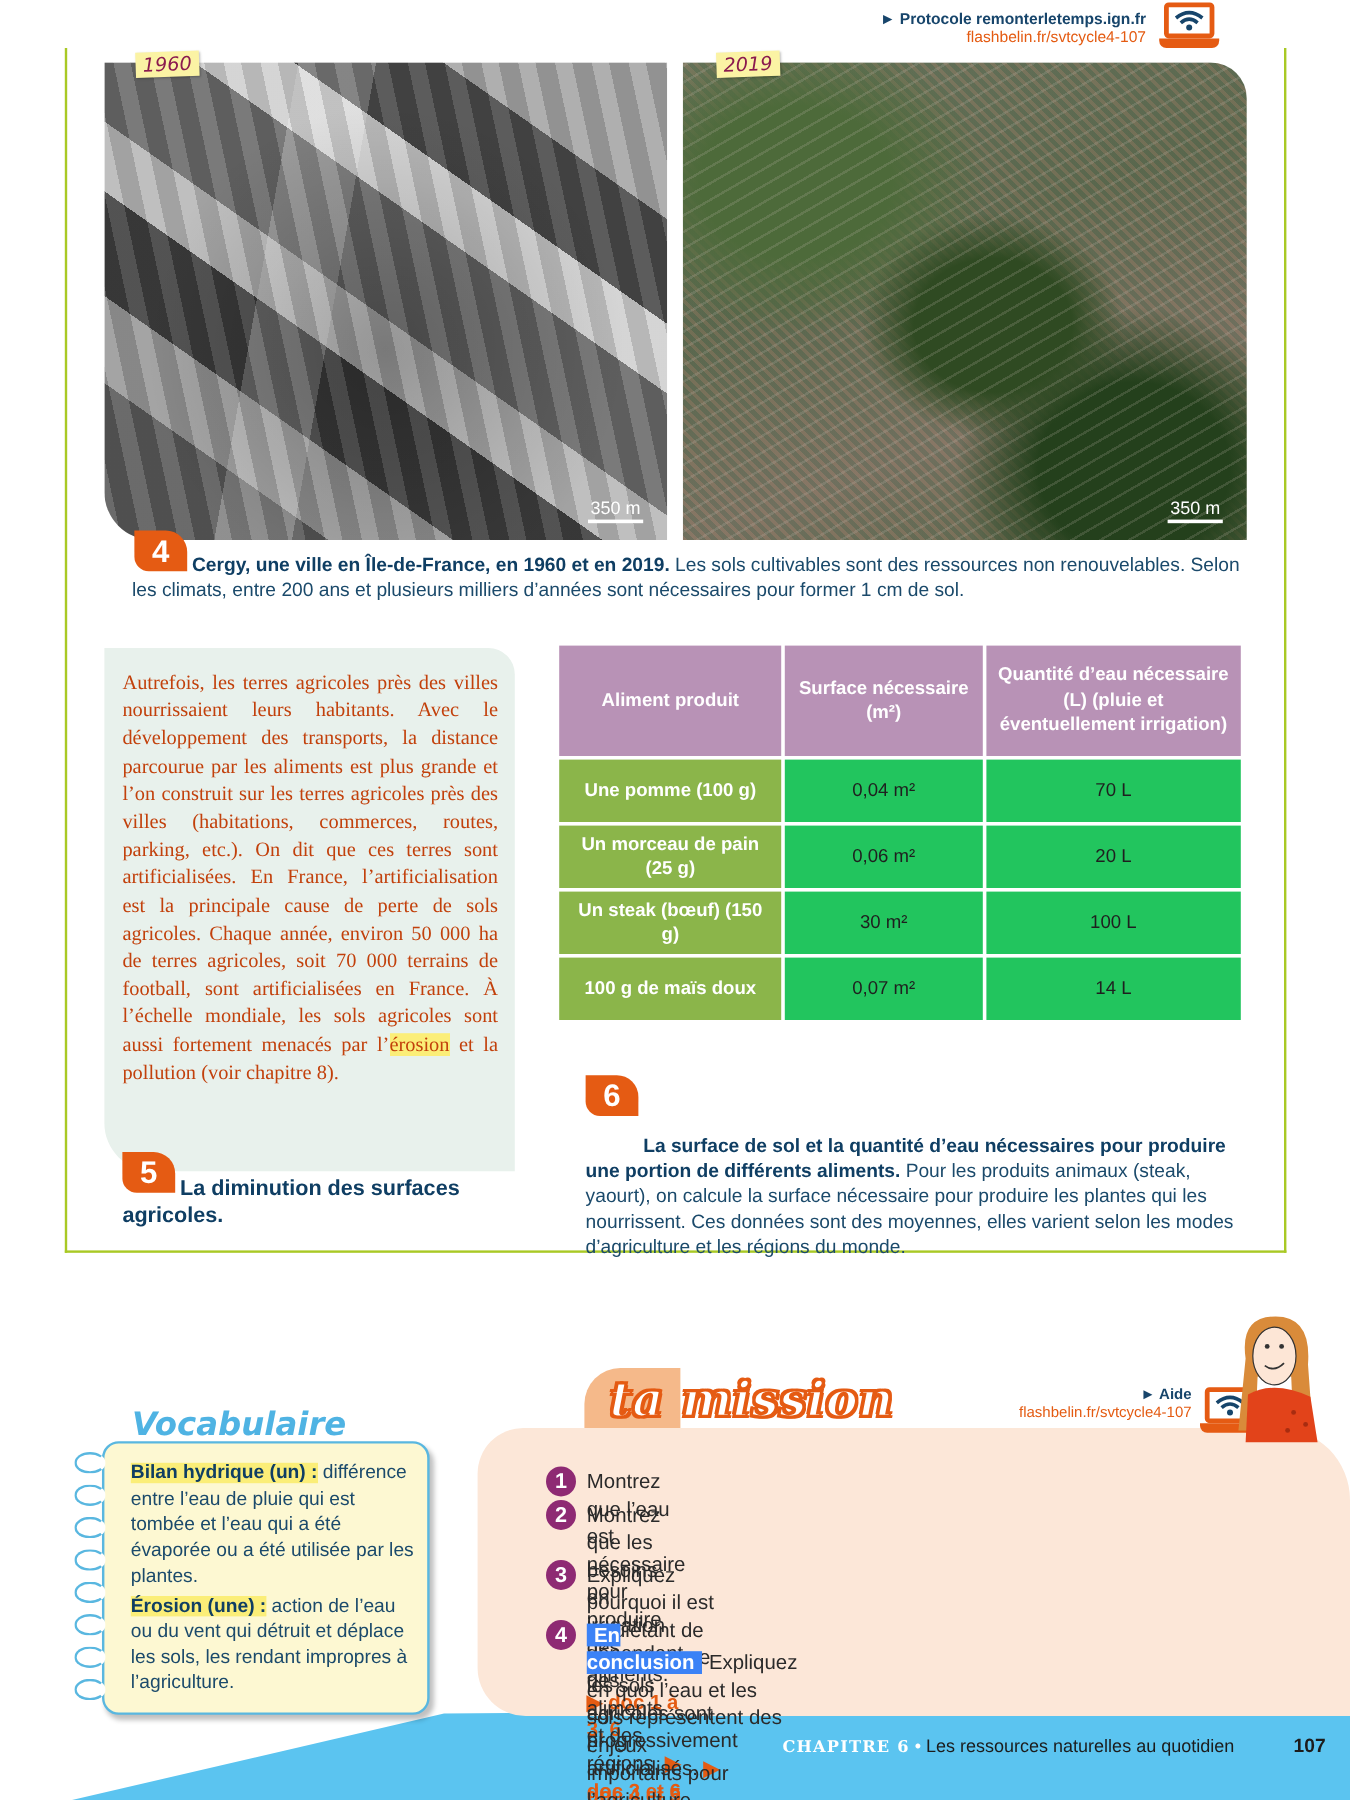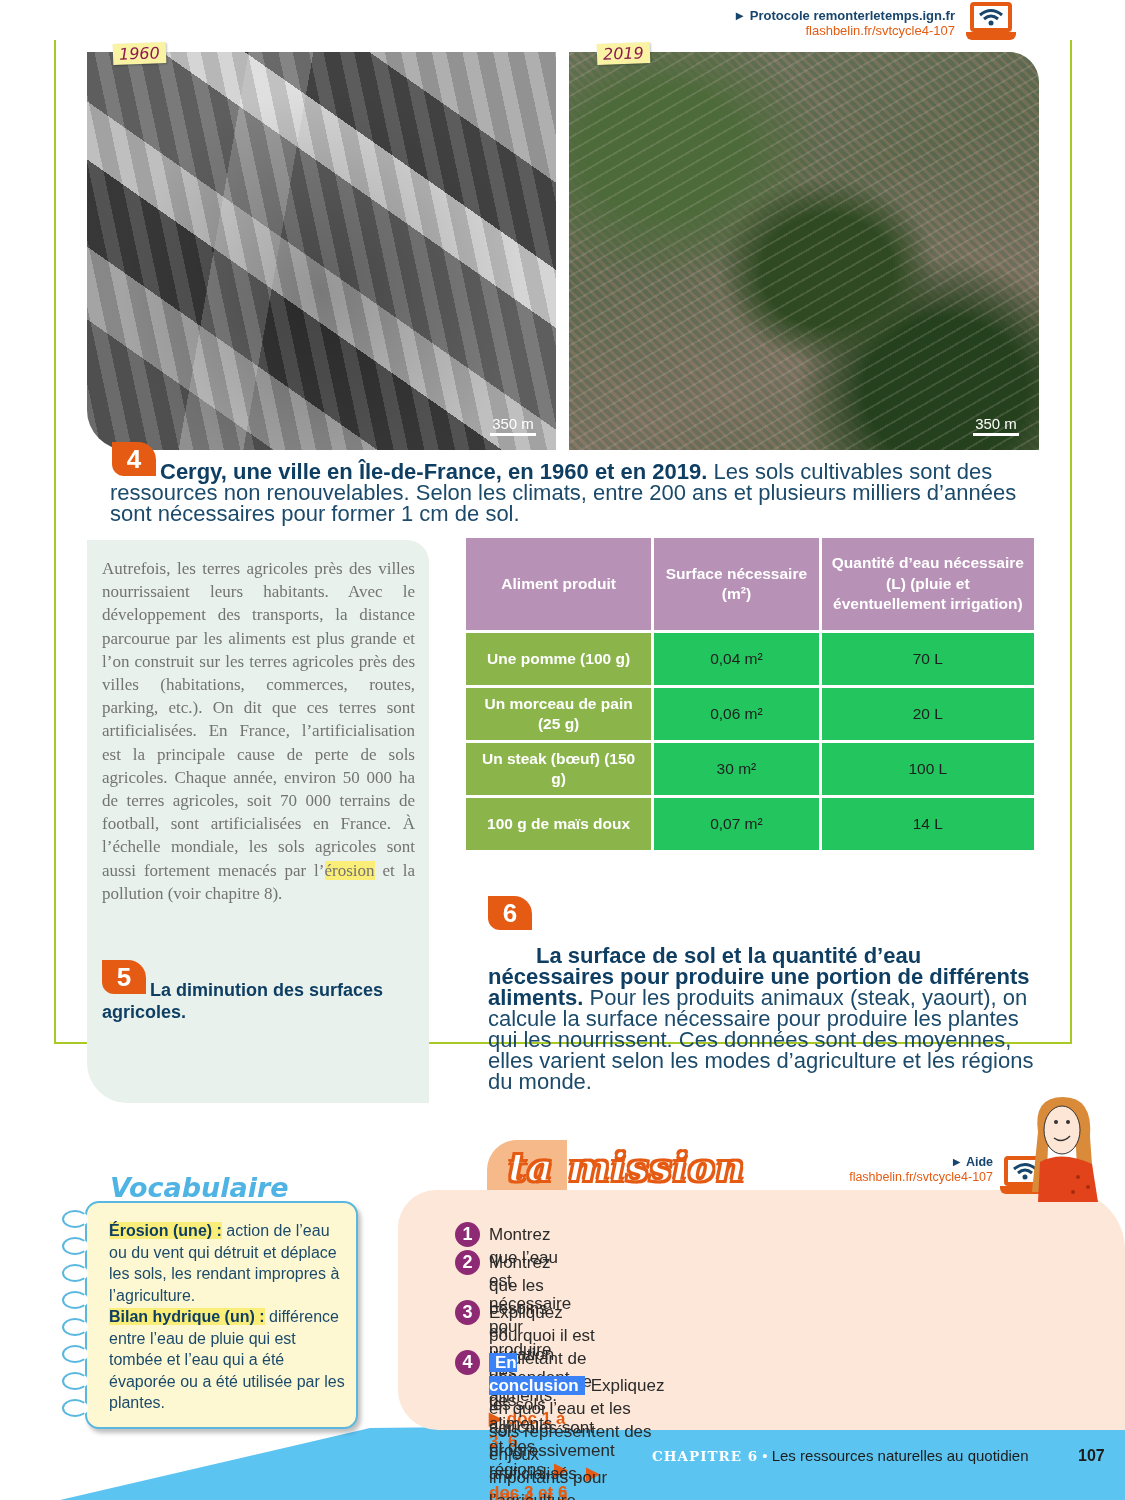--- a/index.html
+++ b/index.html
@@ -42,25 +42,25 @@
   .photo-2019::before { content: ""; position: absolute; inset: 0;
     background: repeating-linear-gradient(-30deg, rgba(200,190,180,0.18) 0 2px, transparent 2px 12px);
   }
   .year-tag { position: absolute; top: 43px; padding: 1px 6px; background: #fbf3a4; color: #8b1a4e; font-style: italic; font-size: 16px; font-family: "DejaVu Sans", sans-serif; transform: rotate(-2deg); box-shadow: 1px 1px 2px rgba(0,0,0,0.25); z-index: 3; }
   .scale-bar { position: absolute; bottom: 14px; right: 20px; color: #fff; font-size: 15px; text-align: center; z-index: 3; }
   .scale-bar .bar { width: 46px; height: 3px; background: #fff; margin-top: 1px; }
 
   
   .doc-num { position: absolute; width: 44px; height: 34px; background: #e55b13; color: #fff; font-weight: bold; font-size: 26px; line-height: 34px; text-align: center; border-radius: 0 18px 0 12px; font-family: "Liberation Sans", sans-serif; }
 
-  .caption { position: absolute; font-size: 22px; line-height: 21px; color: #1b4a6b; font-family: "Liberation Sans", sans-serif; }
+  .caption { position: absolute; font-size: 16px; line-height: 21px; color: #1b4a6b; font-family: "Liberation Sans", sans-serif; }
   .caption b { color: #0f3e63; }
 
   
-  .textbox5 { position: absolute; left: 87px; top: 540px; width: 342px; height: 563px; background: #e8f1ec; border-radius: 0 22px 0 40px; padding: 17px 14px 0 15px; font-family: "Liberation Serif", serif; font-size: 17px; line-height: 23.2px; color: #737373; text-align: justify; }
+  .textbox5 { position: absolute; left: 87px; top: 540px; width: 342px; height: 436px; background: #e8f1ec; border-radius: 0 22px 0 40px; padding: 17px 14px 0 15px; font-family: "Liberation Serif", serif; font-size: 17px; line-height: 23.2px; color: #c2410c; text-align: justify; }
   .hl { background: #fbee78; }
 
   
   .tbl { position: absolute; left: 466px; top: 538px; width: 574px; border-collapse: separate; border-spacing: 3px; margin-left: -3px; margin-top: -3px; font-family: "Liberation Sans", sans-serif; }
   .tbl th { background: #b892b6; color: #ffffff; font-weight: bold; font-size: 15.5px; line-height: 20.5px; height: 92px; text-align: center; padding: 2px 6px; }
   .tbl td { height: 52px; font-size: 15.5px; line-height: 20px; }
   .tbl td.food { background: #8bb54a; color: #fff; font-weight: bold; width: 186px; padding: 0 8px; text-align: center; }
   .tbl td.val { background: #22c55e; color: #1f1f1f; text-align: center; }
   .tbl td.val2 { width: 213px; }
   .tbl td.val1 { width: 165px; }
@@ -168,25 +168,25 @@
 <div class="caption" style="left:488px; top:945px; width:560px;">
   <span style="padding-left:48px;"></span><b>La surface de sol et la quantité d’eau nécessaires pour produire une portion de différents aliments.</b><span> Pour les produits animaux (steak, yaourt), on calcule la surface nécessaire pour produire les plantes qui les nourrissent. Ces données sont des moyennes, elles varient selon les modes d’agriculture et les régions du monde.</span>
 </div>
 
 <svg class="footer-band" viewBox="0 0 1125 80" preserveAspectRatio="none">
   <polygon points="60,80 370,8 1125,0 1125,80" fill="#5bc4f0"></polygon>
 </svg>
 
 <div class="vocab-title">Vocabulaire</div>
 <div class="vocab-box">
+  <div>
+    <span class="term">Bilan hydrique (un) :</span><span> différence entre l’eau de pluie qui est tombée et l’eau qui a été évaporée ou a été utilisée par les plantes.</span>
+  </div>
   <div style="margin-top:3px;">
     <span class="term">Érosion (une) :</span><span> action de l’eau ou du vent qui détruit et déplace les sols, les rendant impropres à l’agriculture.</span>
-  </div>
-  <div>
-    <span class="term">Bilan hydrique (un) :</span><span> différence entre l’eau de pluie qui est tombée et l’eau qui a été évaporée ou a été utilisée par les plantes.</span>
   </div>
 </div>
 <div>
   <div class="spiral" style="top:1210px;"></div>
   <div class="spiral" style="top:1237px;"></div>
   <div class="spiral" style="top:1264px;"></div>
   <div class="spiral" style="top:1291px;"></div>
   <div class="spiral" style="top:1318px;"></div>
   <div class="spiral" style="top:1345px;"></div>
   <div class="spiral" style="top:1372px;"></div>

